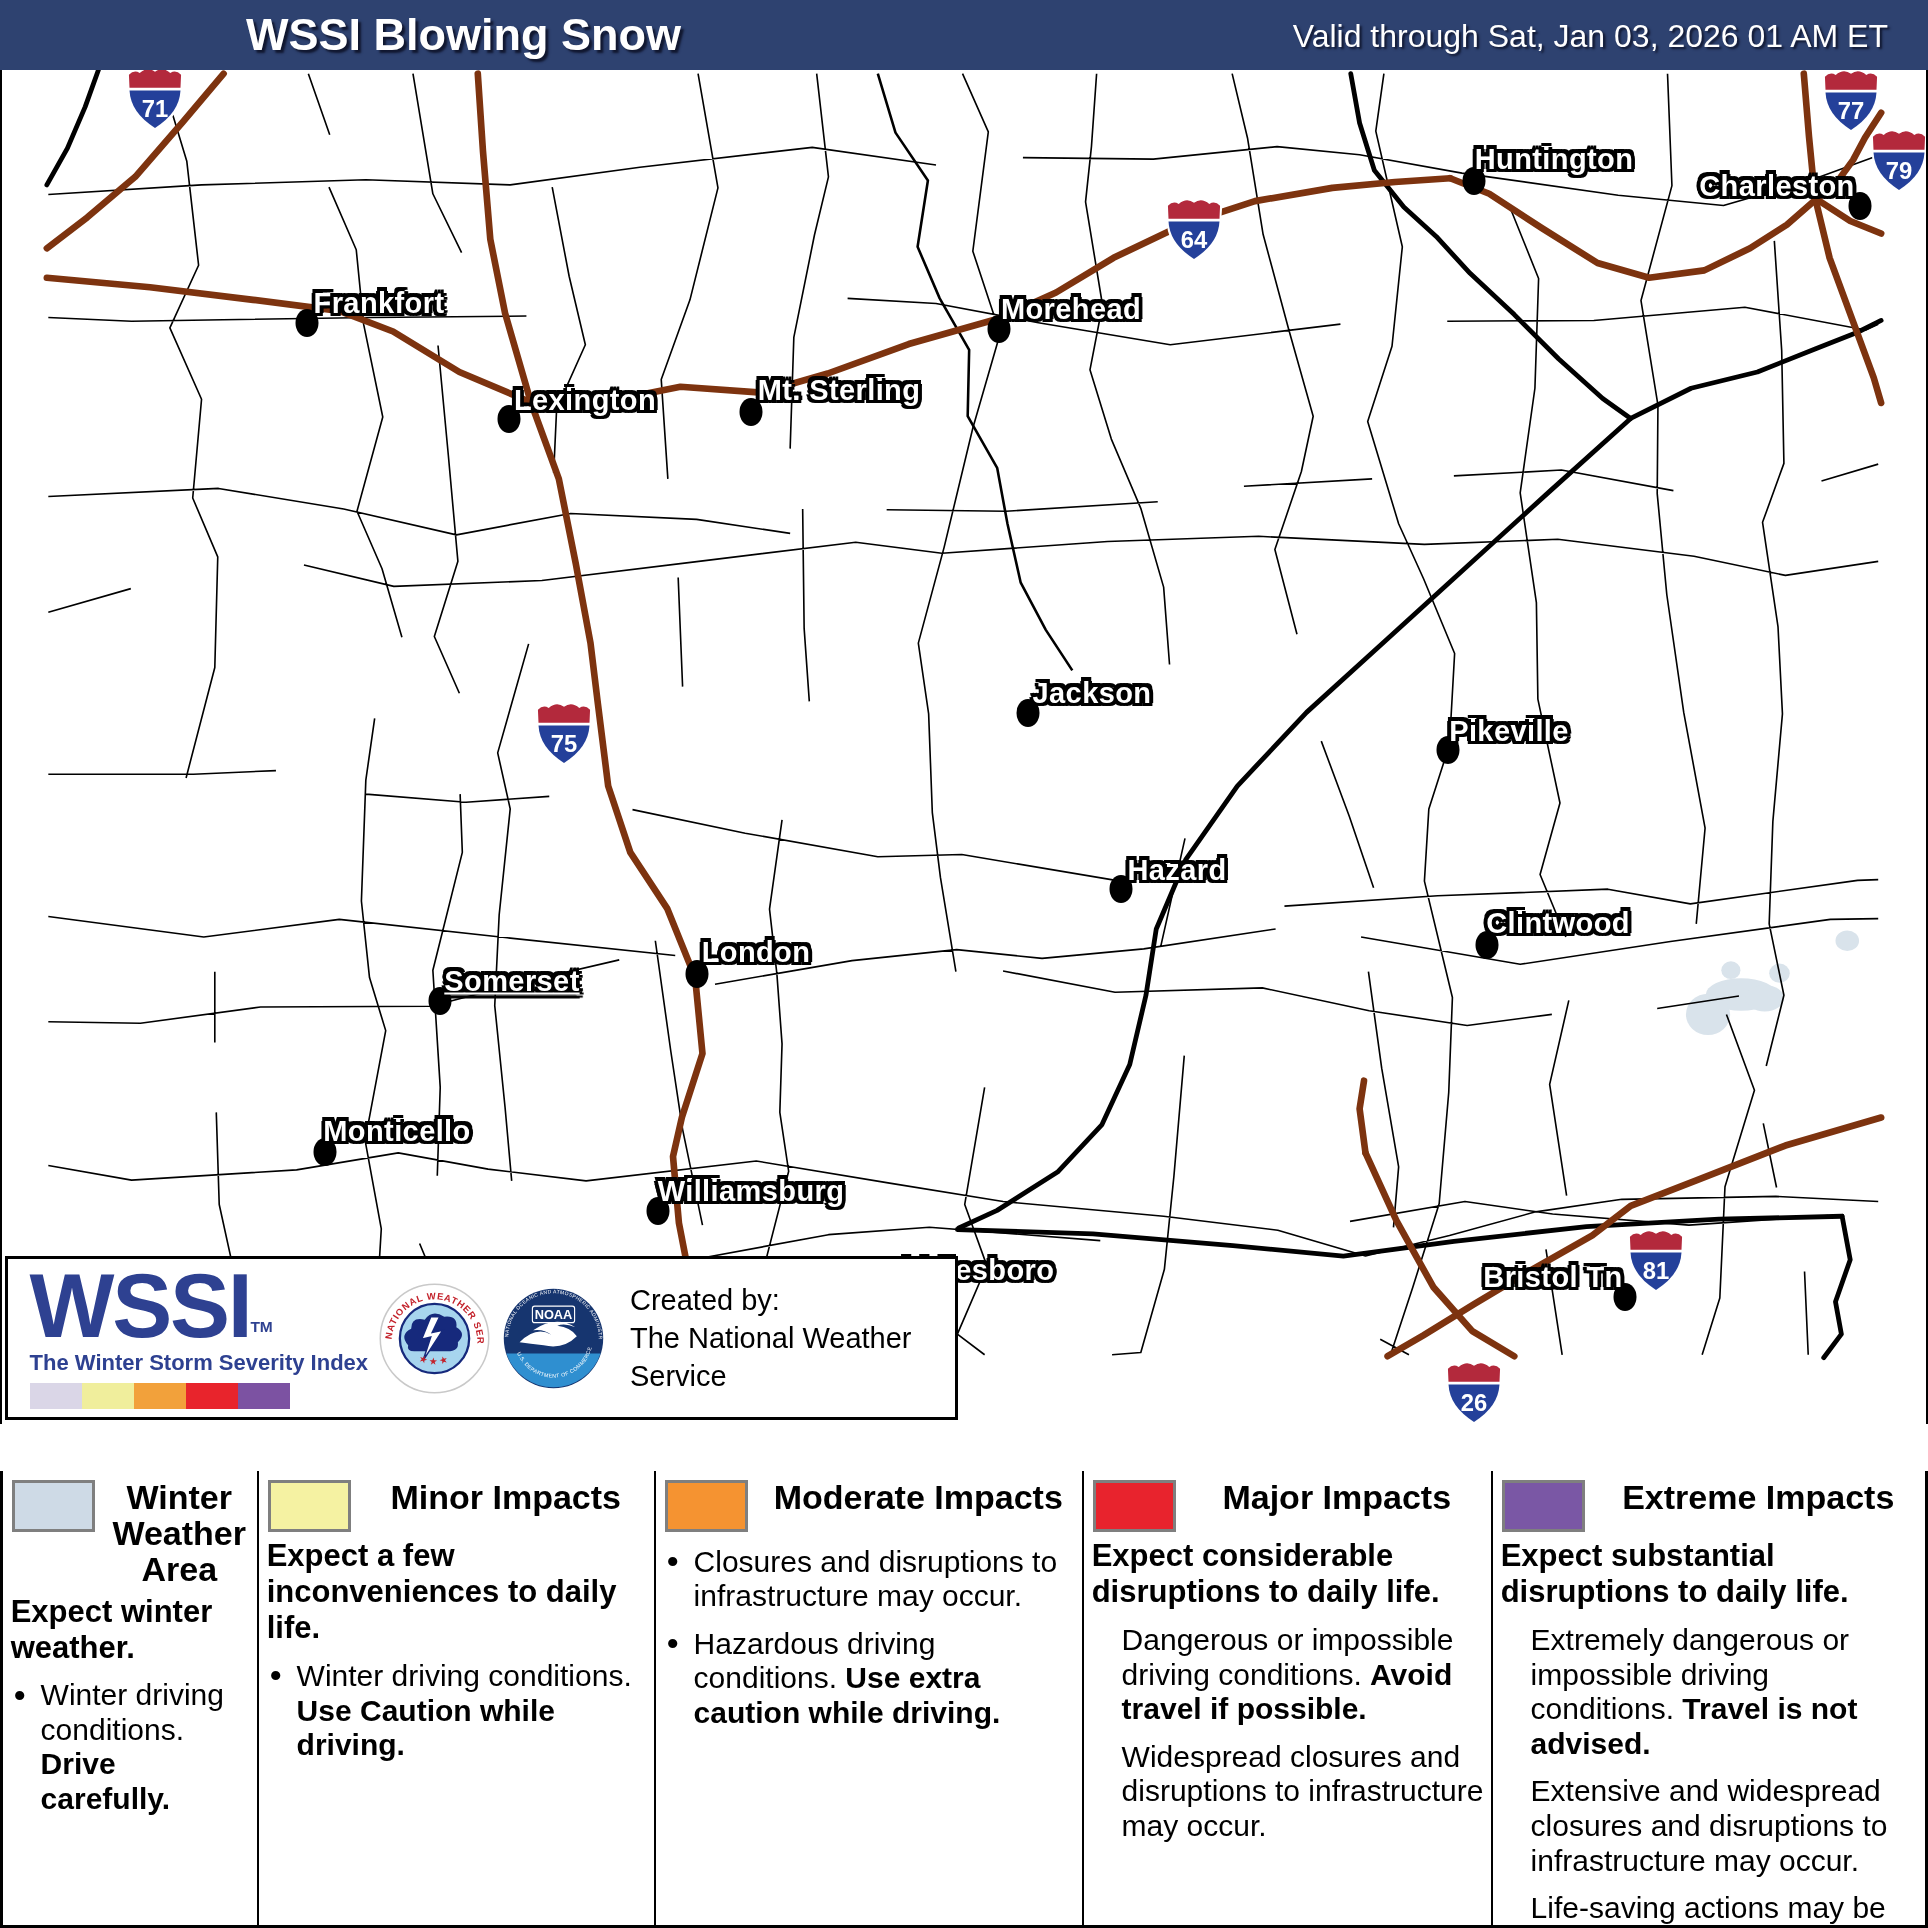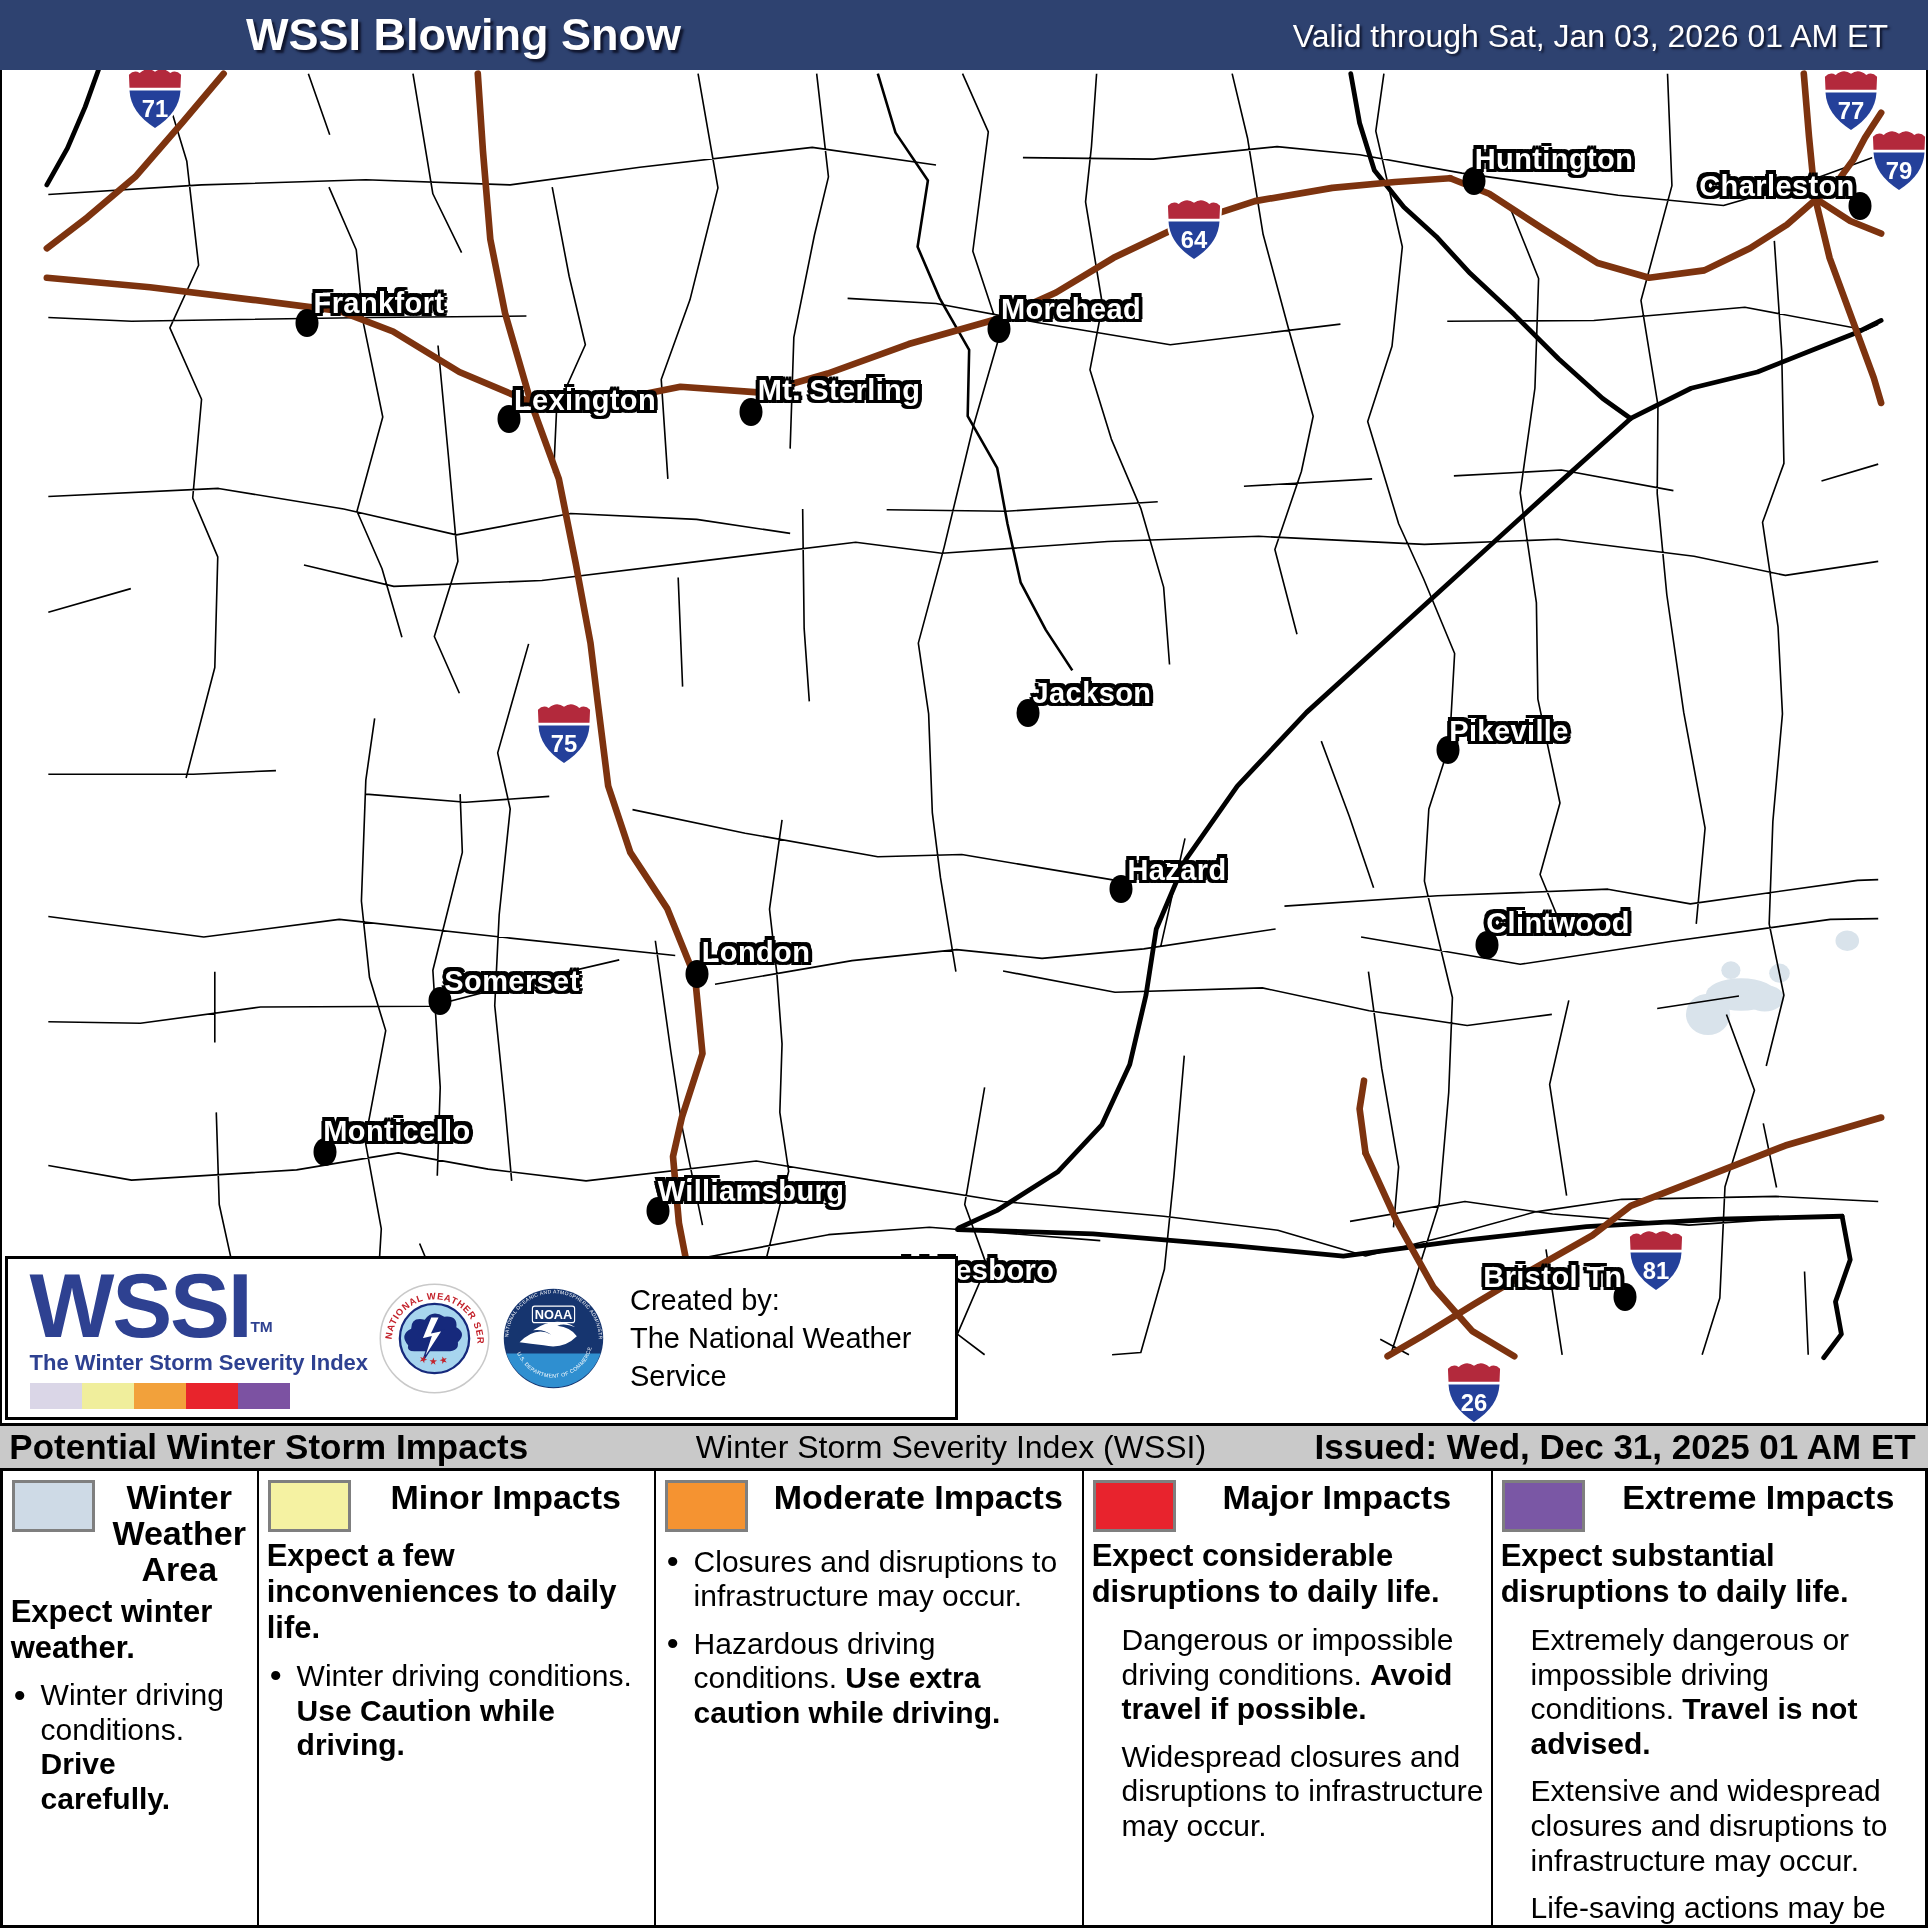--- a/index.html
+++ b/index.html
@@ -119,21 +119,21 @@
         <span class="city-label" style="left: 1092px; top: 623px;">Jackson</span>
         <div class="city-dot" style="left: 1448px; top: 680px;"></div>
         <span class="city-label" style="left: 1509px; top: 661px;">Pikeville</span>
         <div class="city-dot" style="left: 1121px; top: 819px;"></div>
         <span class="city-label" style="left: 1177px; top: 800px;">Hazard</span>
         <div class="city-dot" style="left: 1487px; top: 875px;"></div>
         <span class="city-label" style="left: 1558px; top: 853px;">Clintwood</span>
         <div class="city-dot" style="left: 697px; top: 904px;"></div>
         <span class="city-label" style="left: 756px; top: 882px;">London</span>
         <div class="city-dot" style="left: 440px; top: 931px;"></div>
-        <span class="city-label" style="left: 512px; top: 911px;">Somerset</span>
+        <span class="city-label" style="left: 512px; top: 911px; text-decoration: underline;">Somerset</span>
         <div class="city-dot" style="left: 325px; top: 1082px;"></div>
         <span class="city-label" style="left: 397px; top: 1061px;">Monticello</span>
         <div class="city-dot" style="left: 658px; top: 1141px;"></div>
         <span class="city-label" style="left: 751px; top: 1121px;">Williamsburg</span>
         <span class="city-label" style="left: 966px; top: 1200px;">Middlesboro</span>
         <div class="city-dot" style="left: 1625px; top: 1227px;"></div>
         <span class="city-label" style="left: 1553px; top: 1207px;">Bristol Tn</span>
       </div>
     <div id="shield-layer">
         <div class="hw-shield" style="left: 155px; top: 29px;"><svg viewBox="0 0 120 120" width="68" height="68">
@@ -231,25 +231,20 @@
         <textPath href="#noaaArcBot" startOffset="12%">U.S. DEPARTMENT OF COMMERCE</textPath>
       </text>
     </svg>
 
     <div class="created">
       <div>Created by:</div>
       <div>The National Weather Service</div>
     </div>
   </div>
 
-  <div id="impacts-bar">
-    <span class="bar-left">Potential Winter Storm Impacts</span>
-    <span class="bar-center">Winter Storm Severity Index (WSSI)</span>
-    <span class="bar-right">Issued: Wed, Dec 31, 2025 01 AM ET</span>
-  </div>
 
   <div id="legend">
       <div class="lcol" style="width: 256px;">
         <div class="lhead">
           <span class="lswatch" style="background: rgb(206, 218, 230);"></span>
           <span class="ltitle">Winter Weather Area</span>
         </div>
         <div class="lintro">Expect winter weather.</div>
         <div class="litem bul">Winter driving conditions. <b>Drive carefully.</b></div>
       </div>

